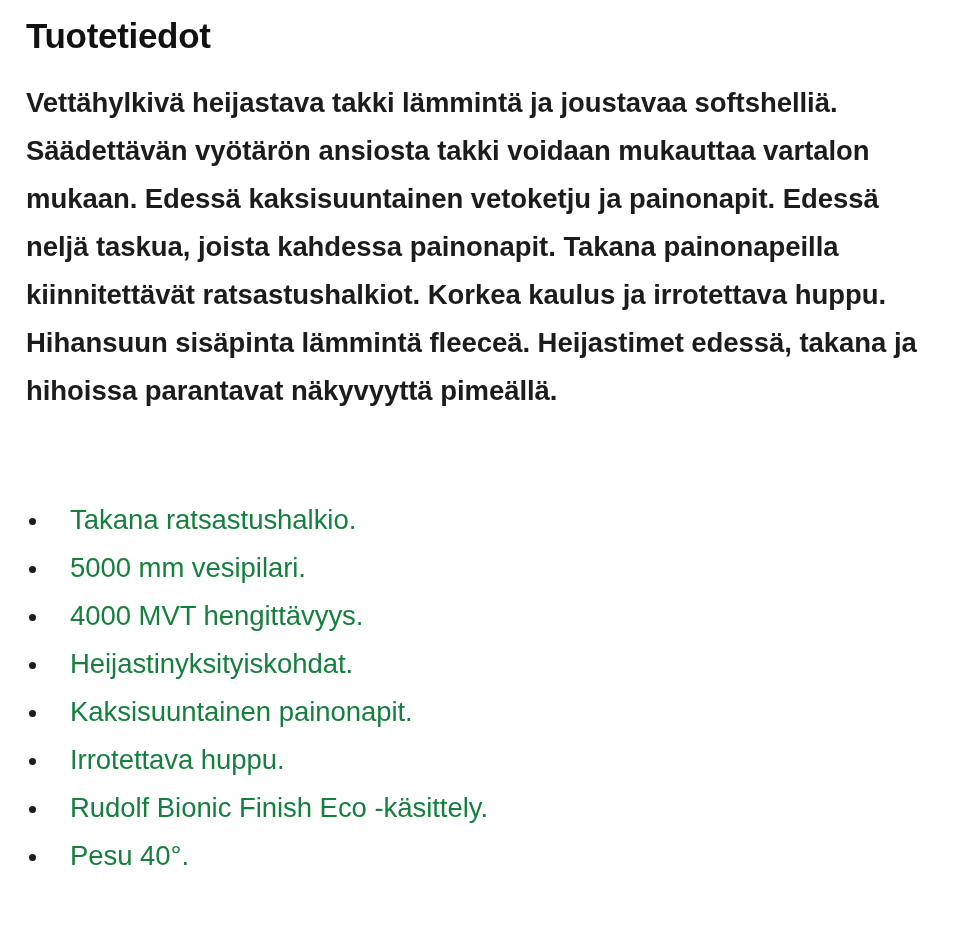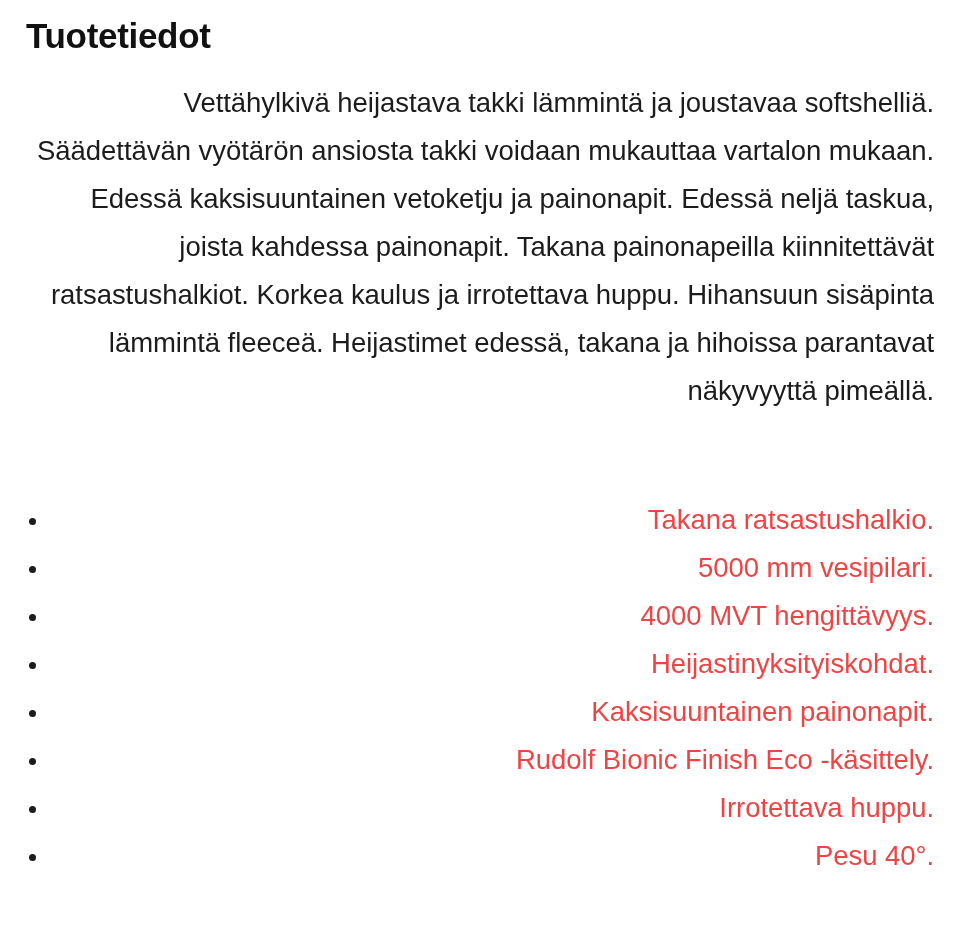--- a/index.html
+++ b/index.html
@@ -16,21 +16,20 @@
     color: #1c1c1c;
     -webkit-font-smoothing: antialiased;
   }
   .page {
     position: relative;
     width: 960px;
     height: 948px;
     box-sizing: border-box;
     padding: 0 26px;
     background: #ffffff;
-    text-align: right;
   }
   .page-title {
     margin: 0;
     padding: 0;
     position: absolute;
     left: 26px;
     top: 14px;
     font-size: 35px;
     line-height: 44px;
     font-weight: 700;
@@ -39,21 +38,21 @@
     white-space: nowrap;
   }
   .product-description {
     position: absolute;
     left: 26px;
     top: 79px;
     width: 908px;
     margin: 0;
     font-size: 27.5px;
     line-height: 48px;
-    font-weight: 400;
+    font-weight: 700;
     letter-spacing: -0.05px;
     color: #1c1c1c;
   }
   .feature-list {
     position: absolute;
     left: 26px;
     top: 496px;
     width: 908px;
     margin: 0;
     padding: 0;
@@ -61,21 +60,21 @@
   }
   .feature-list li {
     position: relative;
     margin: 0;
     padding: 0 0 0 44px;
     height: 48px;
     font-size: 27.5px;
     line-height: 48px;
     font-weight: 400;
     letter-spacing: -0.05px;
-    color: #ef4444;
+    color: #15803d;
     white-space: nowrap;
   }
   .feature-list li .bullet-dot {
     position: absolute;
     left: 3px;
     top: 22px;
     width: 7px;
     height: 7px;
     border-radius: 50%;
     background: #1c1c1c;
@@ -89,18 +88,18 @@
   <h1 class="page-title">Tuotetiedot</h1>
 
   <p class="product-description">Vettähylkivä heijastava takki lämmintä ja joustavaa softshelliä. Säädettävän vyötärön ansiosta takki voidaan mukauttaa vartalon mukaan. Edessä kaksisuuntainen vetoketju ja painonapit. Edessä neljä taskua, joista kahdessa painonapit. Takana painonapeilla kiinnitettävät ratsastushalkiot. Korkea kaulus ja irrotettava huppu. Hihansuun sisäpinta lämmintä fleeceä. Heijastimet edessä, takana ja hihoissa parantavat näkyvyyttä pimeällä.</p>
 
   <ul class="feature-list">
       <li><span class="bullet-dot"></span><span>Takana ratsastushalkio.</span></li>
       <li><span class="bullet-dot"></span><span>5000 mm vesipilari.</span></li>
       <li><span class="bullet-dot"></span><span>4000 MVT hengittävyys.</span></li>
       <li><span class="bullet-dot"></span><span>Heijastinyksityiskohdat.</span></li>
       <li><span class="bullet-dot"></span><span>Kaksisuuntainen painonapit.</span></li>
+      <li><span class="bullet-dot"></span><span>Irrotettava huppu.</span></li>
       <li><span class="bullet-dot"></span><span>Rudolf Bionic Finish Eco -käsittely.</span></li>
-      <li><span class="bullet-dot"></span><span>Irrotettava huppu.</span></li>
       <li><span class="bullet-dot"></span><span>Pesu 40°.</span></li>
     </ul>
 
 </div>
 
 </body></html>

